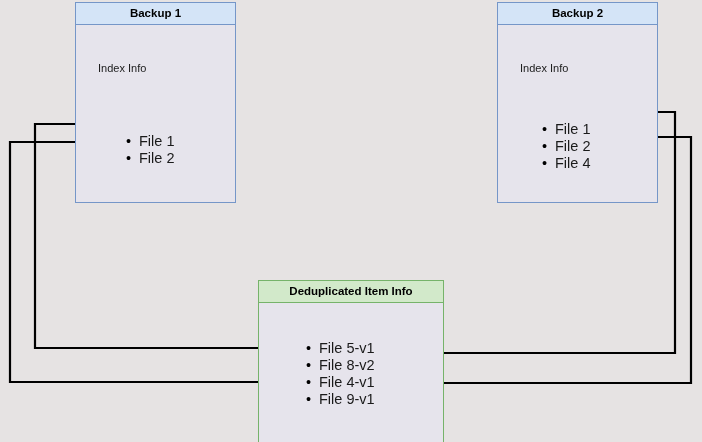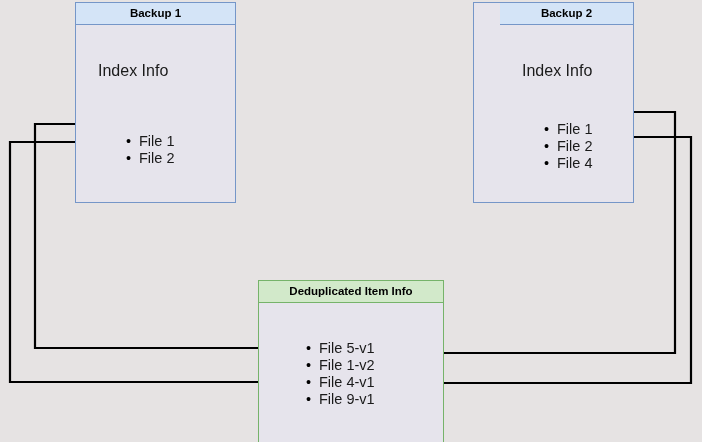--- a/index.html
+++ b/index.html
@@ -54,21 +54,21 @@
   .header-green {
     background: #d2e9ca;
     border-bottom: 1.5px solid #76b36a;
   }
   .node-body {
     position: relative;
     width: 100%;
   }
   .index-label {
     position: absolute;
-    font-size: 16px;
+    font-size: 11px;
     color: #1a1a1a;
     white-space: nowrap;
   }
   .file-list {
     position: absolute;
     margin: 0;
     padding: 0;
     list-style: none;
   }
   .file-list li {
@@ -118,37 +118,37 @@
     <div class="node-header header-blue">Backup 1</div>
     <div class="node-body" style="height:177px;">
       <div class="index-label" style="left:22px; top:37px;">Index Info</div>
       <ul class="file-list" style="left:50px; top:108px;">
         <li>File 1</li>
         <li>File 2</li>
       </ul>
     </div>
   </div>
 
-  <div class="node node-blue" style="left:473px; top:2px; width:161px; height:201px;padding-left:26px;">
+  <div class="node node-blue" style="left:497px; top:2px; width:161px; height:201px;">
     <div class="node-header header-blue">Backup 2</div>
     <div class="node-body" style="height:177px;">
       <div class="index-label" style="left:22px; top:37px;">Index Info</div>
       <ul class="file-list" style="left:44px; top:96px;">
         <li>File 1</li>
         <li>File 2</li>
         <li>File 4</li>
       </ul>
     </div>
   </div>
 
   <div class="node node-green" style="left:258px; top:280px; width:186px; height:164px;">
     <div class="node-header header-green">Deduplicated Item Info</div>
     <div class="node-body" style="height:140px;">
       <ul class="file-list" style="left:47px; top:37px;">
         <li>File 5-v1</li>
-        <li>File 1-v2</li>
+        <li>File 8-v2</li>
         <li>File 4-v1</li>
         <li>File 9-v1</li>
       </ul>
     </div>
   </div>
 
 </div>
 
 </body></html>

